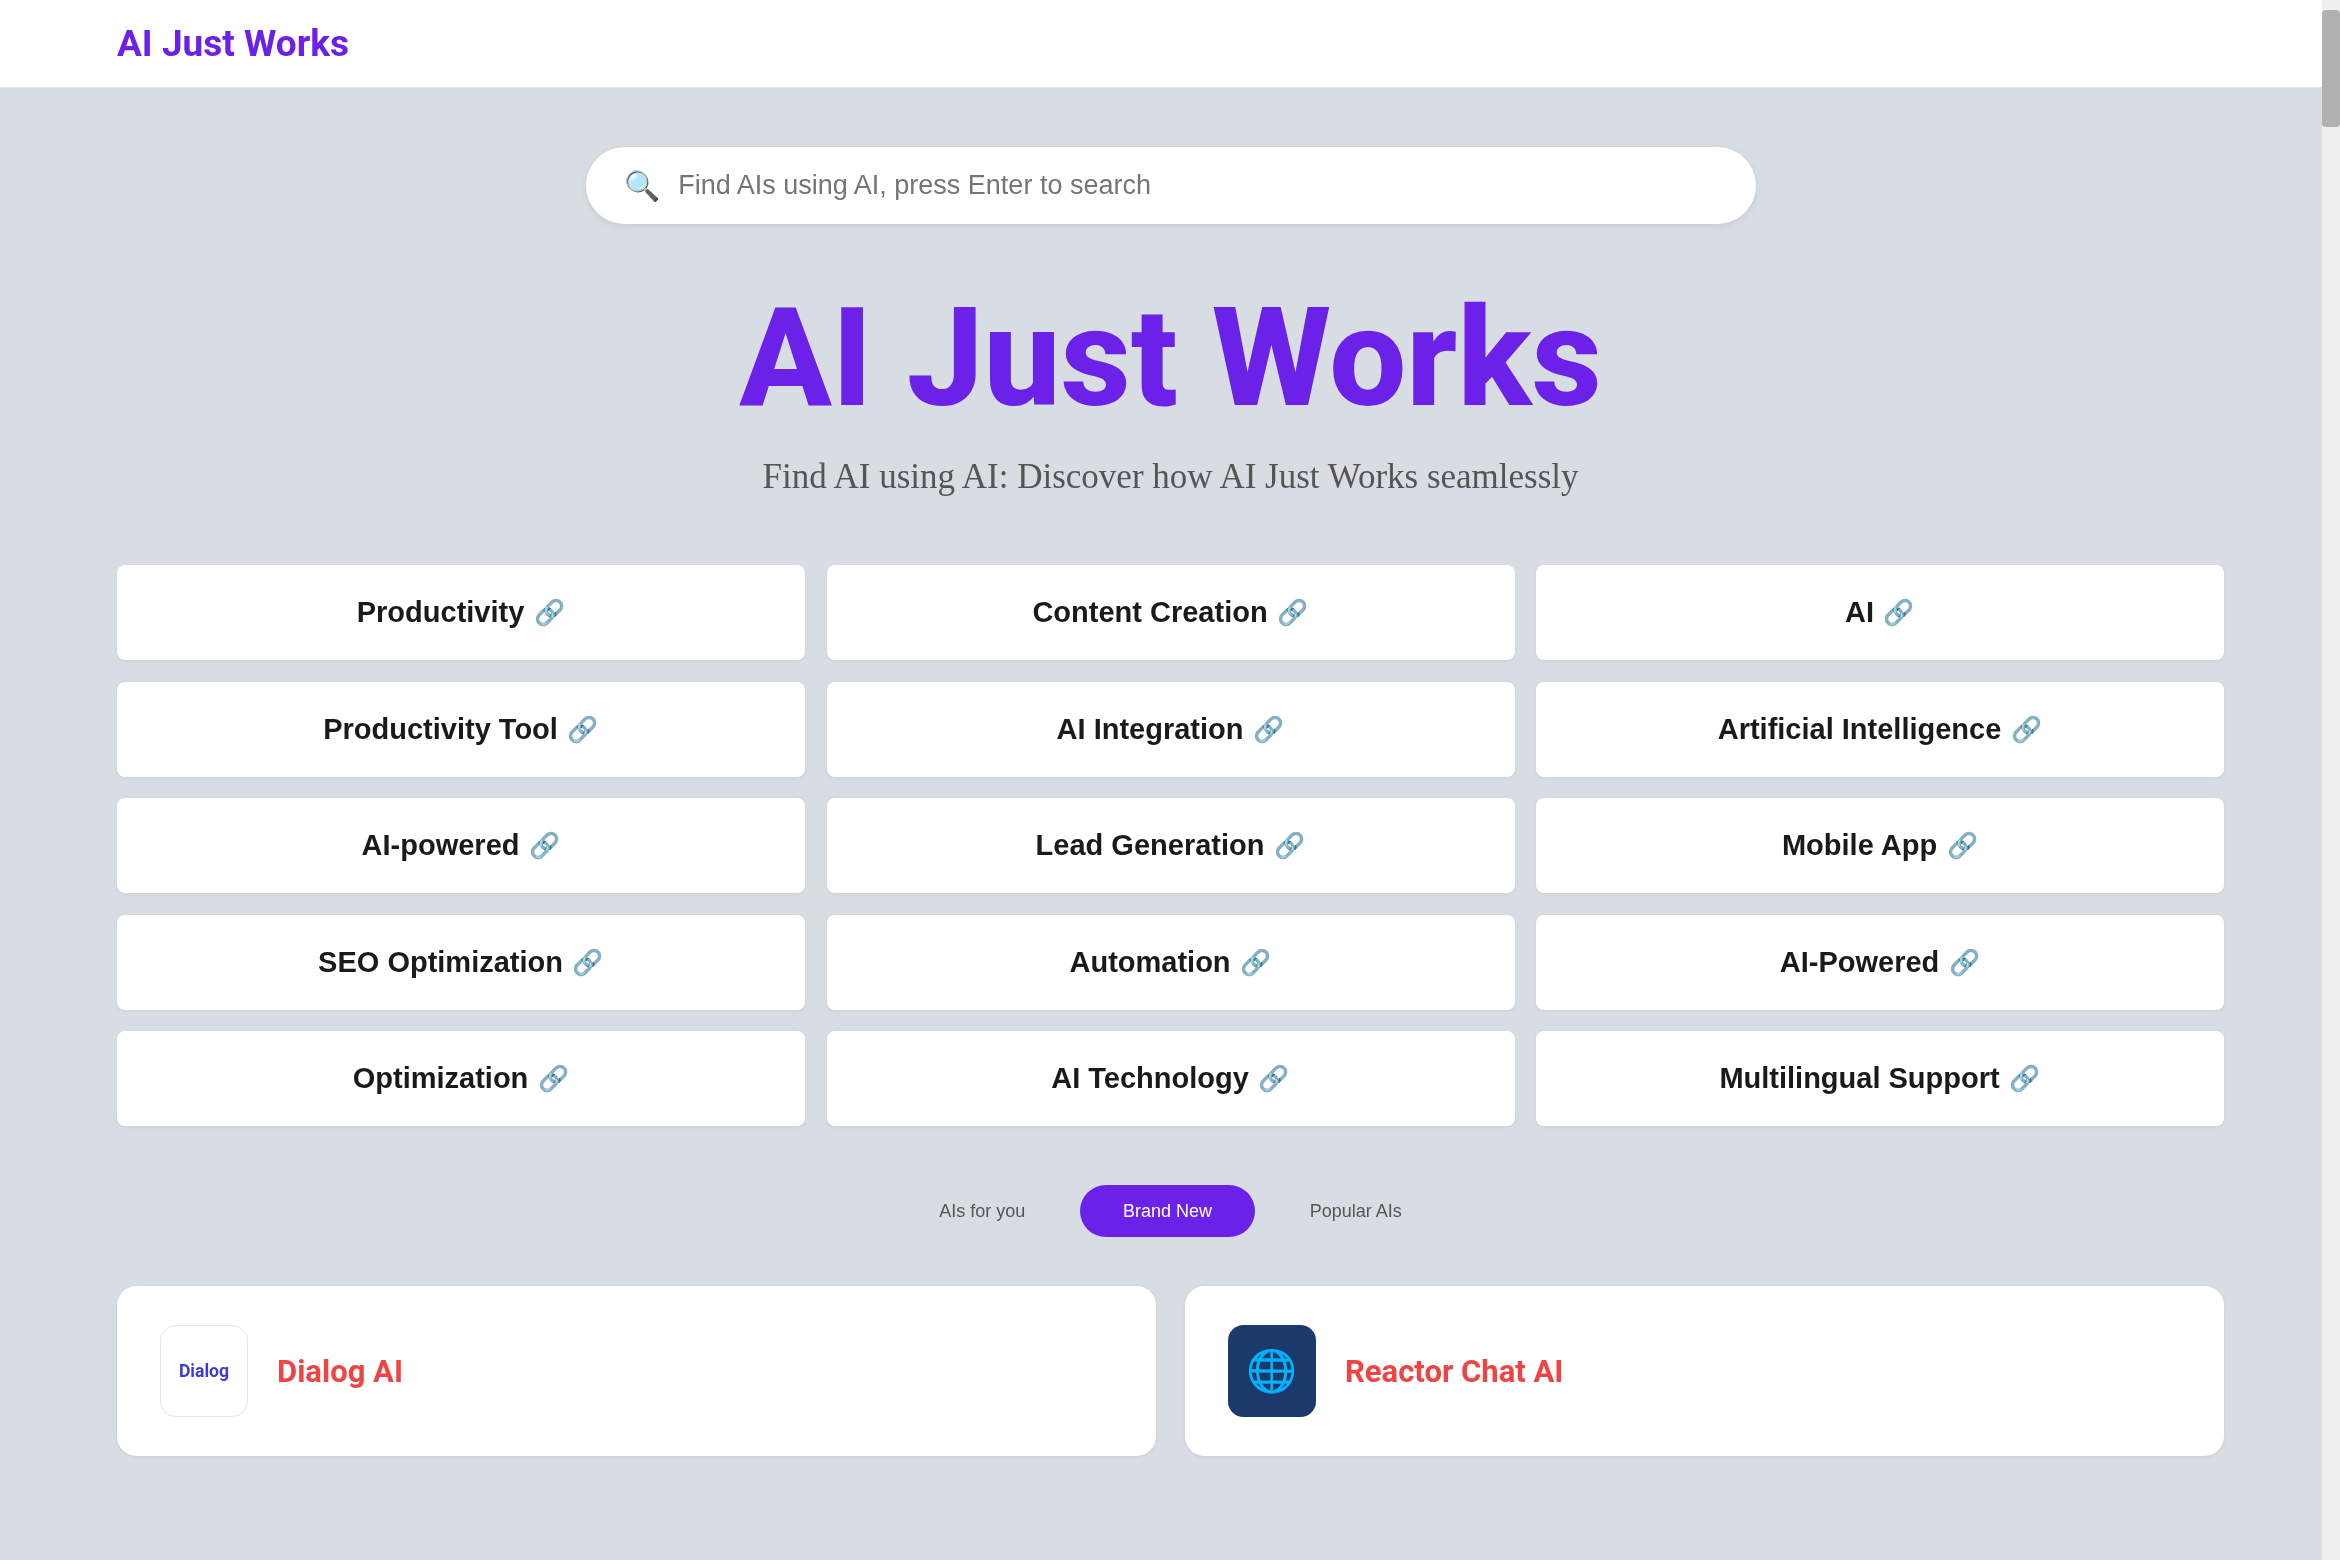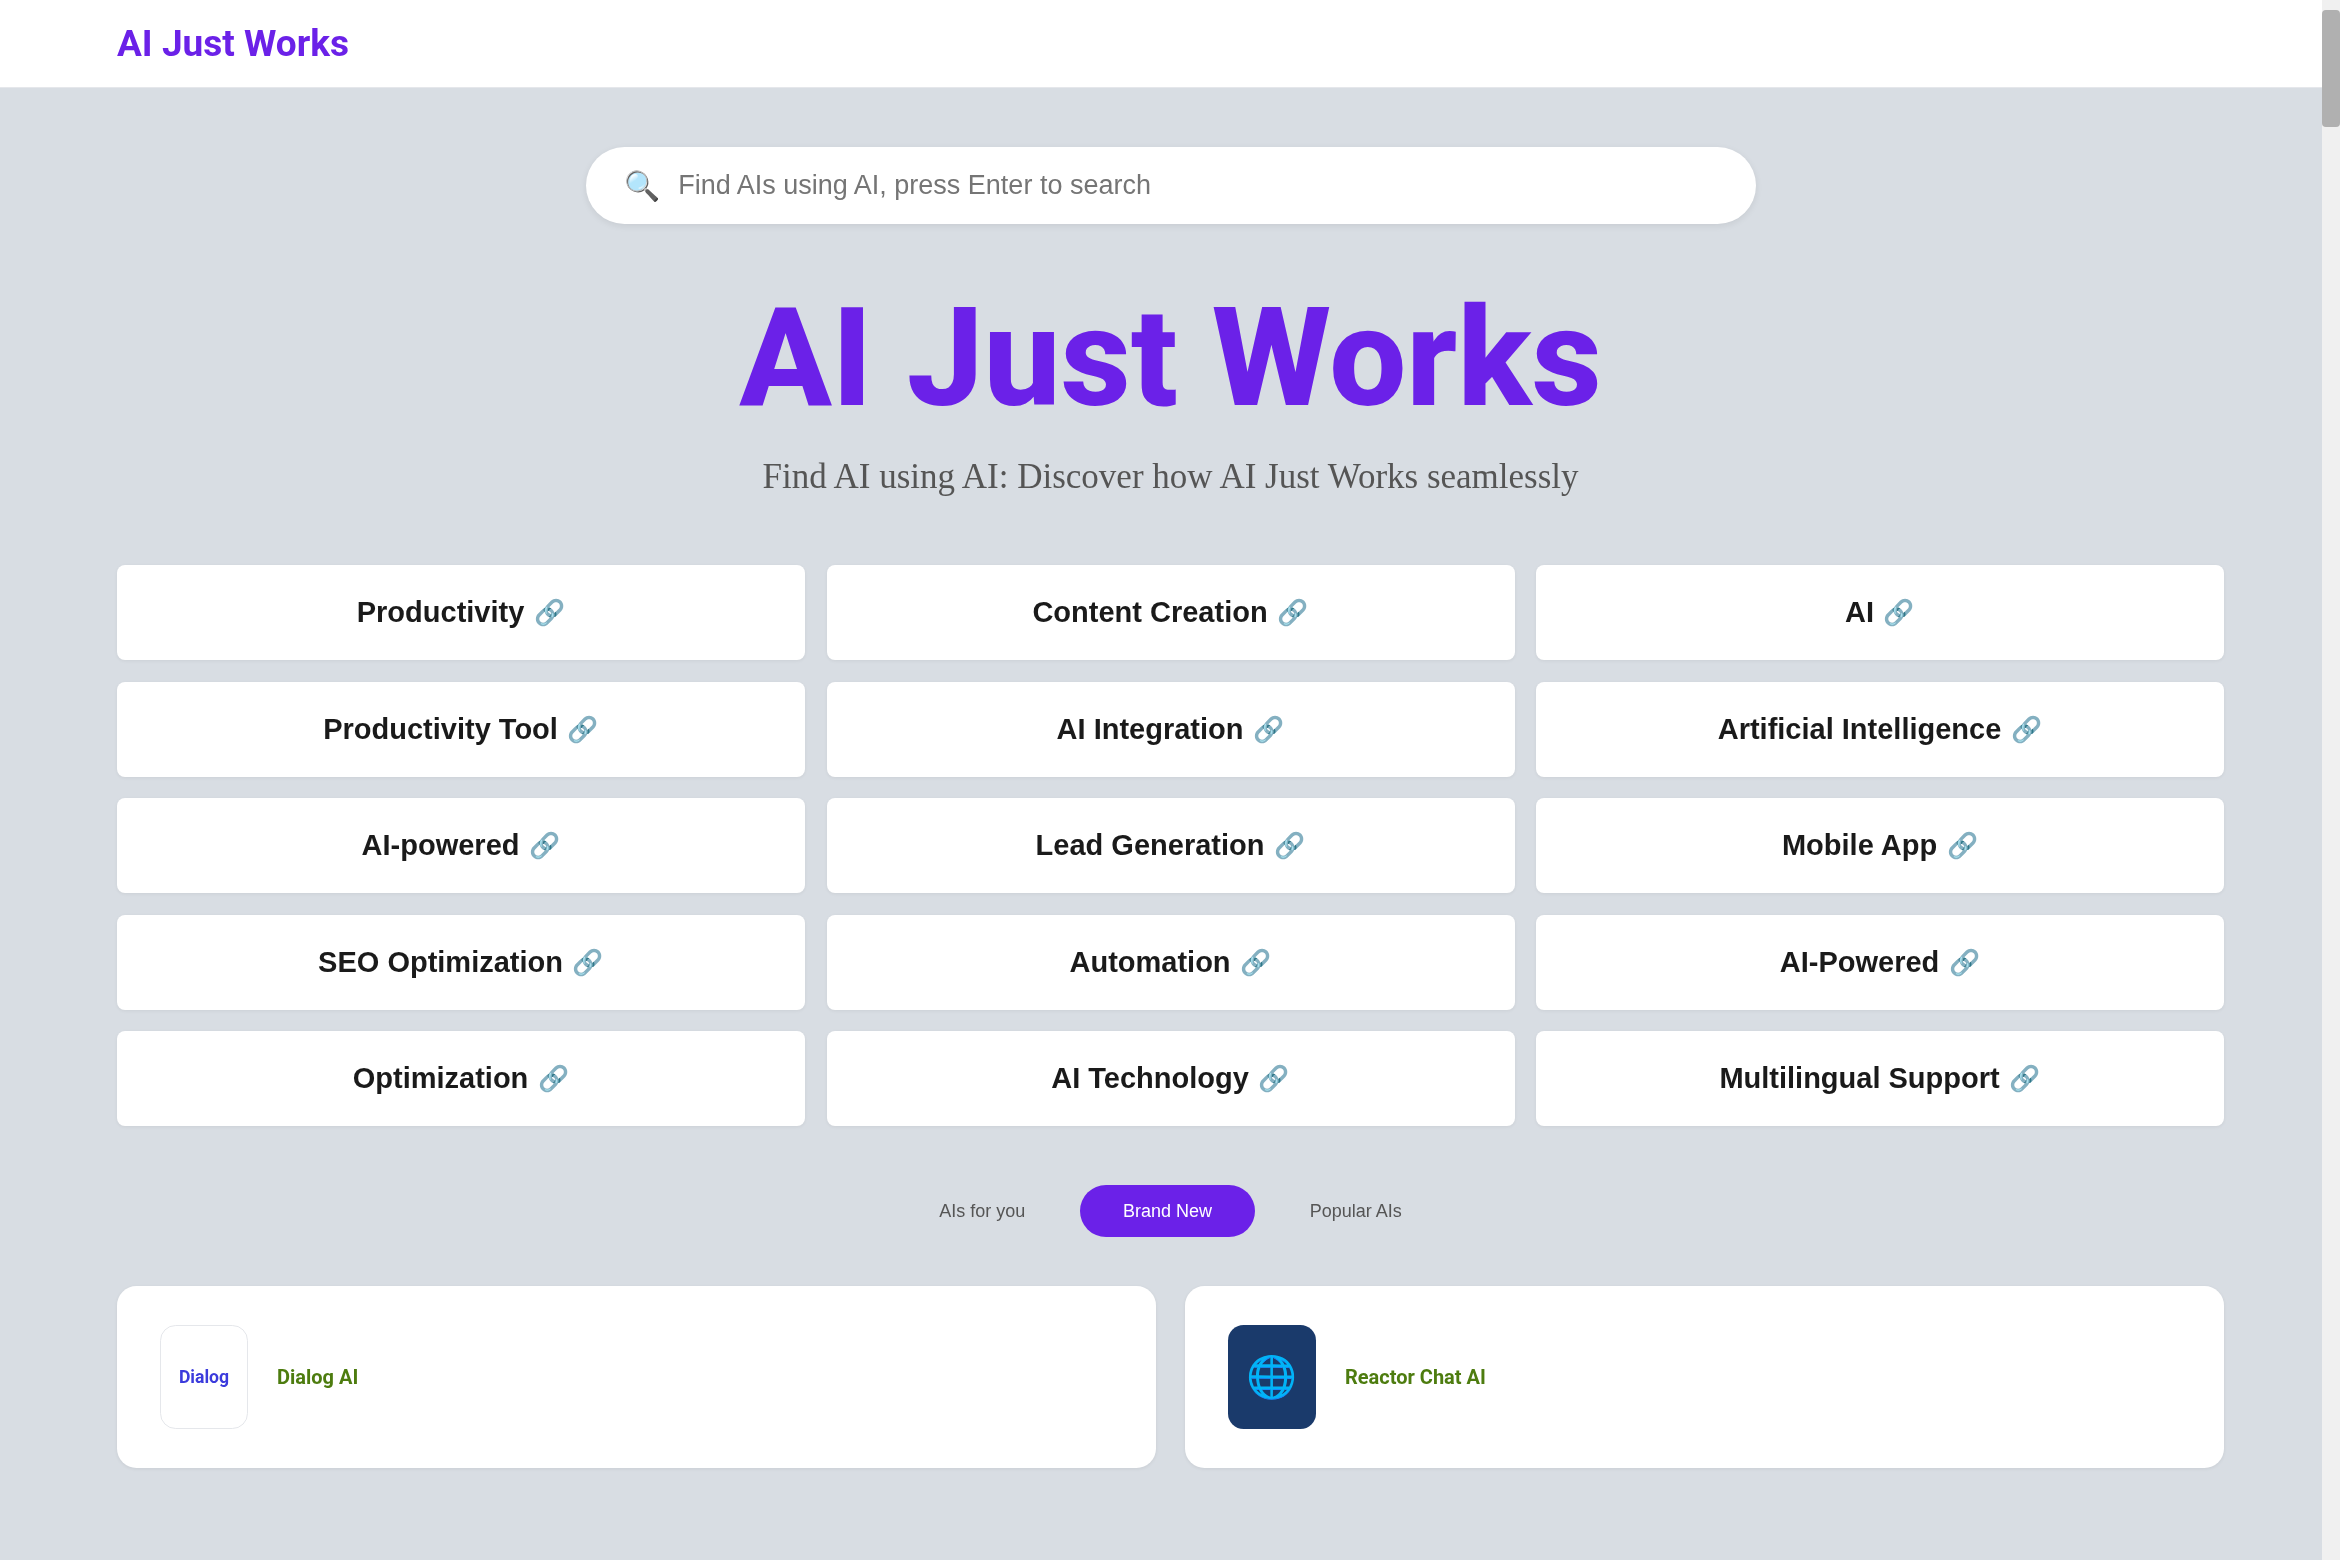--- a/index.html
+++ b/index.html
@@ -149,21 +149,21 @@
       background: #fff;
       border-radius: 19.5px;
       padding: 39px 43px;
       display: flex;
       align-items: center;
       gap: 29px;
       box-shadow: 0 1px 3.9px rgba(0,0,0,0.07);
     }
     .ai-card-avatar {
       width: 88px;
-      height: 104px;
+      height: 92px;
       border-radius: 15.6px;
       background: #e5e7eb;
       display: flex;
       align-items: center;
       justify-content: center;
       font-size: 39px;
       overflow: hidden;
       flex-shrink: 0;
     }
     .ai-card-avatar.dialog {
@@ -174,23 +174,23 @@
       color: #3b3bdc;
     }
     .ai-card-avatar.reactor {
       background: #1a3a6b;
     }
     .ai-card-info {
       display: flex;
       flex-direction: column;
     }
     .ai-card-name {
-      font-size: 20px;
+      font-size: 31px;
       font-weight: 700;
-      color: #4d7c0f;
+      color: #ef4444;
     }
   </style>
 </head>
 <body>
 
 <div class="scrollbar">
   <div class="scrollbar-thumb"></div>
 </div>
 
 <header class="header">

